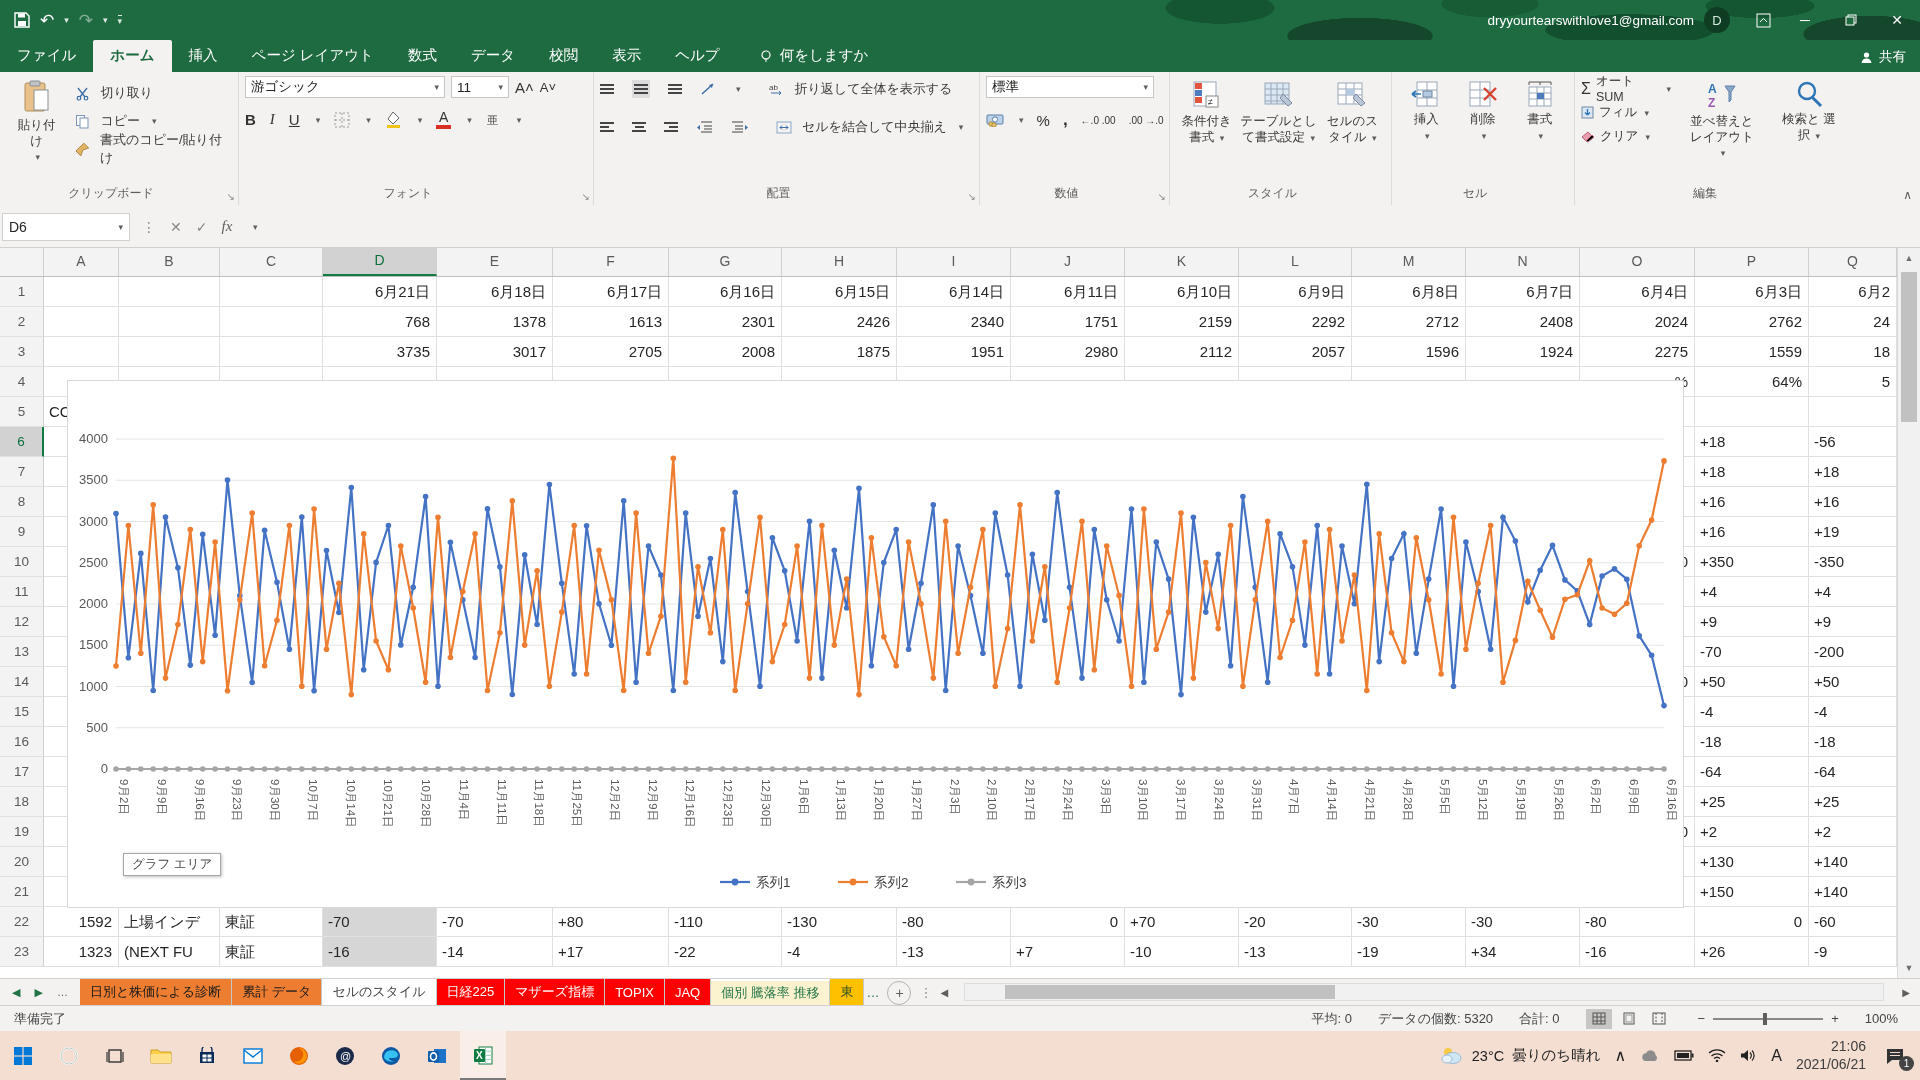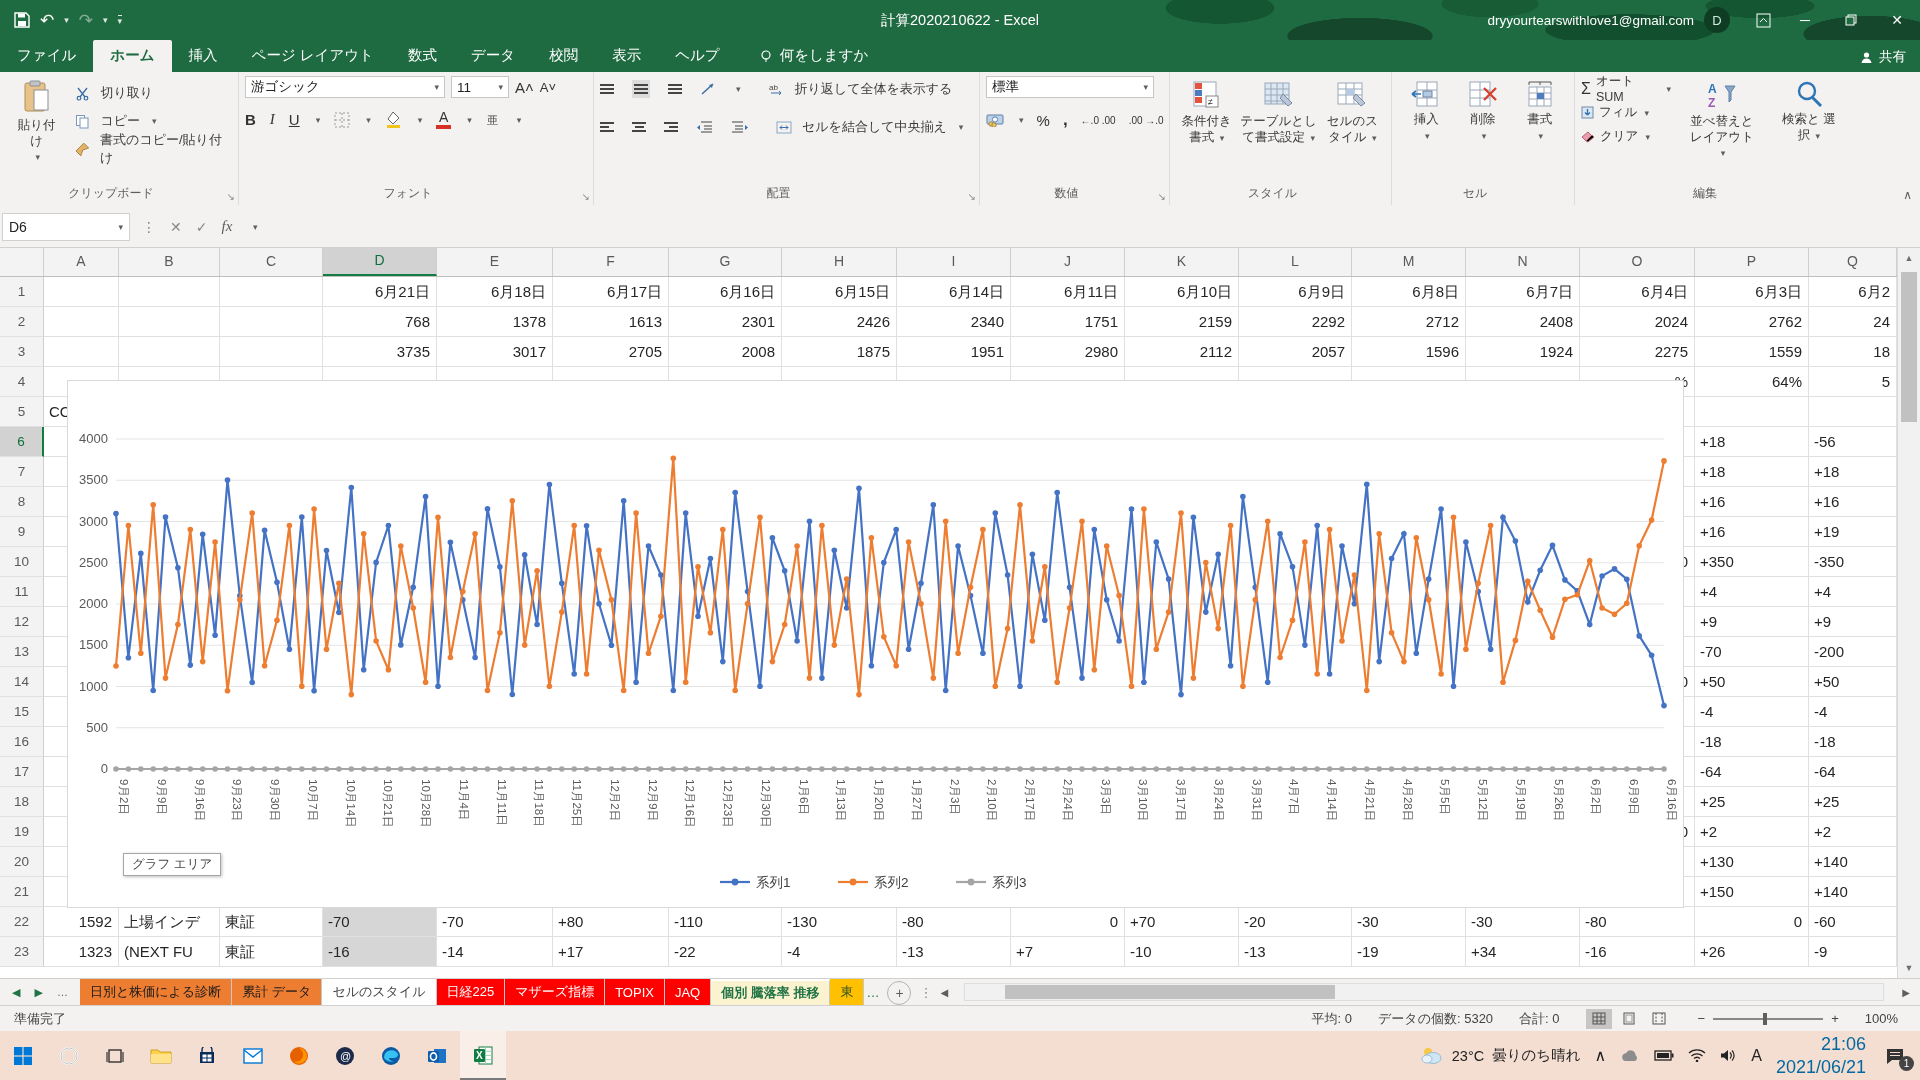--- a/index.html
+++ b/index.html
@@ -88,21 +88,21 @@
     box-shadow:1px 1px 3px rgba(0,0,0,.25);font-size:12.5px;color:#444;padding:2px 8px;}
   
   .vscroll{position:absolute;right:0;top:248px;width:23px;height:730px;background:#f1f1f1;border-left:1px solid #d9d9d9;box-sizing:border-box;}
   .vthumb{position:absolute;left:3px;top:24px;width:16px;height:150px;background:#c1c1c1;}
   .varr{position:absolute;left:0;width:22px;height:20px;color:#707070;font-size:9px;text-align:center;line-height:20px;}
   
   .sheetbar{position:absolute;left:0;top:978px;width:1920px;height:27px;background:#f3f2f1;
     border-top:1px solid #d2d0ce;display:flex;align-items:stretch;font-size:13px;box-sizing:border-box;}
   .snav{display:flex;align-items:center;gap:14px;padding:0 12px;color:#217346;font-size:11px;}
   .stab{display:flex;align-items:center;padding:0 10px;border-right:1px solid #c9c7c5;color:#333;white-space:nowrap;}
-  .stab.active{font-weight:bold;border-top:2px solid #fff;}
+  .stab.active{font-weight:normal;border-top:2px solid #fff;}
   .newsheet{width:22px;height:22px;border:1px solid #b5b3b1;border-radius:50%;color:#605e5c;
     display:flex;align-items:center;justify-content:center;margin:2px 8px;font-size:14px;}
   .hscroll{position:relative;flex:1;margin:4px 8px;background:#f1f1f1;border:1px solid #ddd;}
   .hthumb{position:absolute;left:40px;top:1px;height:14px;width:330px;background:#c1c1c1;}
   
   .statusbar{position:absolute;left:0;top:1005px;width:1920px;height:26px;background:#f3f2f1;
     border-top:1px solid #d2d0ce;display:flex;align-items:center;font-size:13px;color:#444;box-sizing:border-box;}
   .sb-right{margin-left:auto;display:flex;align-items:center;gap:26px;padding-right:22px;}
   .viewicons{display:flex;gap:4px;}
   .vic{width:26px;height:20px;display:flex;align-items:center;justify-content:center;}
@@ -112,21 +112,21 @@
   .zthumb{position:absolute;left:50px;top:-5px;width:4px;height:12px;background:#605e5c;}
   
   .taskbar{position:absolute;left:0;top:1031px;width:1920px;height:49px;background:#f4ddd1;
     display:flex;align-items:center;box-sizing:border-box;}
   .tbicon{width:46px;height:49px;display:flex;align-items:center;justify-content:center;}
   .tbicon.active{background:rgba(255,255,255,.5);box-shadow:inset 0 -2px 0 #7a7a7a;}
   .tsearch{width:405px;height:34px;background:#fff;border:1px solid #b3a79e;display:flex;align-items:center;
     gap:10px;padding:0 10px;font-size:14px;color:#555;box-sizing:border-box;}
   .tray{margin-left:auto;display:flex;align-items:center;gap:14px;padding-right:10px;color:#222;}
   .weather{display:flex;align-items:center;gap:8px;font-size:14.5px;color:#222;}
-  .clock{text-align:right;font-size:18px;line-height:1.25;color:#0369a1;}
+  .clock{text-align:right;font-size:14px;line-height:1.25;color:#404040;}
   .ime{font-size:16px;}
   .notif{position:relative;width:30px;height:30px;display:flex;align-items:center;justify-content:center;}
   .badge{position:absolute;right:-4px;bottom:0;width:15px;height:15px;border-radius:50%;background:#444;
     color:#fff;font-size:10px;display:flex;align-items:center;justify-content:center;}
   svg{display:block;}
 </style>
 </head>
 <body>
 
 <div id="screen">
@@ -140,21 +140,20 @@
             <rect x="4" y="9" width="8" height="5" fill="#fff"></rect>
             <rect x="4" y="1.5" width="7" height="4" fill="#fff"></rect>
           </svg>
       </span>
       <span class="qbtn">↶</span>
       <span class="qbtn mini">▾</span>
       <span class="qbtn dim">↷</span>
       <span class="qbtn mini dim">▾</span>
       <span class="qbtn mini" style="border-top:1px solid #fff;padding-top:1px;">▾</span>
     </div>
-    <div class="title-text">計算2020210622  -  Excel</div>
     <div class="tb-right">
       <span class="account-mail">dryyourtearswithlove1@gmail.com</span>
       <span class="avatar">D</span>
       <span class="ribbon-disp">
         <svg width="15" height="15" viewBox="0 0 15 15">
             <rect x="1" y="1" width="13" height="13" fill="none" stroke="#fff"></rect>
             <path d="M4 9l3.5-3.5L11 9" fill="none" stroke="#fff"></path>
           </svg>
       </span>
       <span class="winbtn">─</span>

